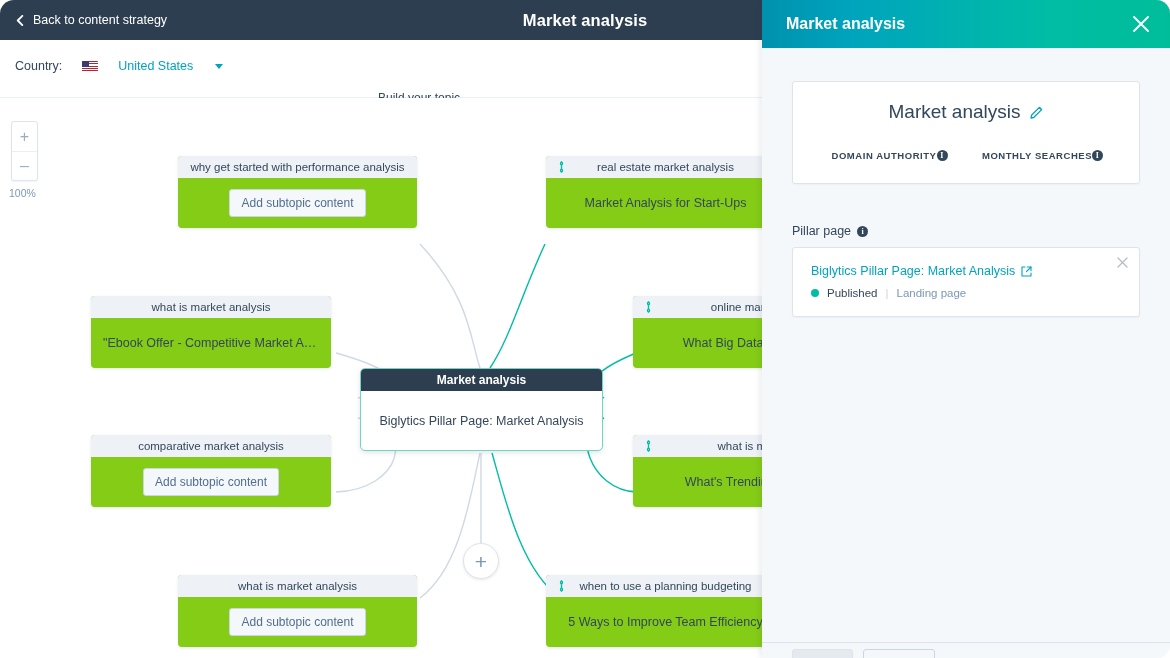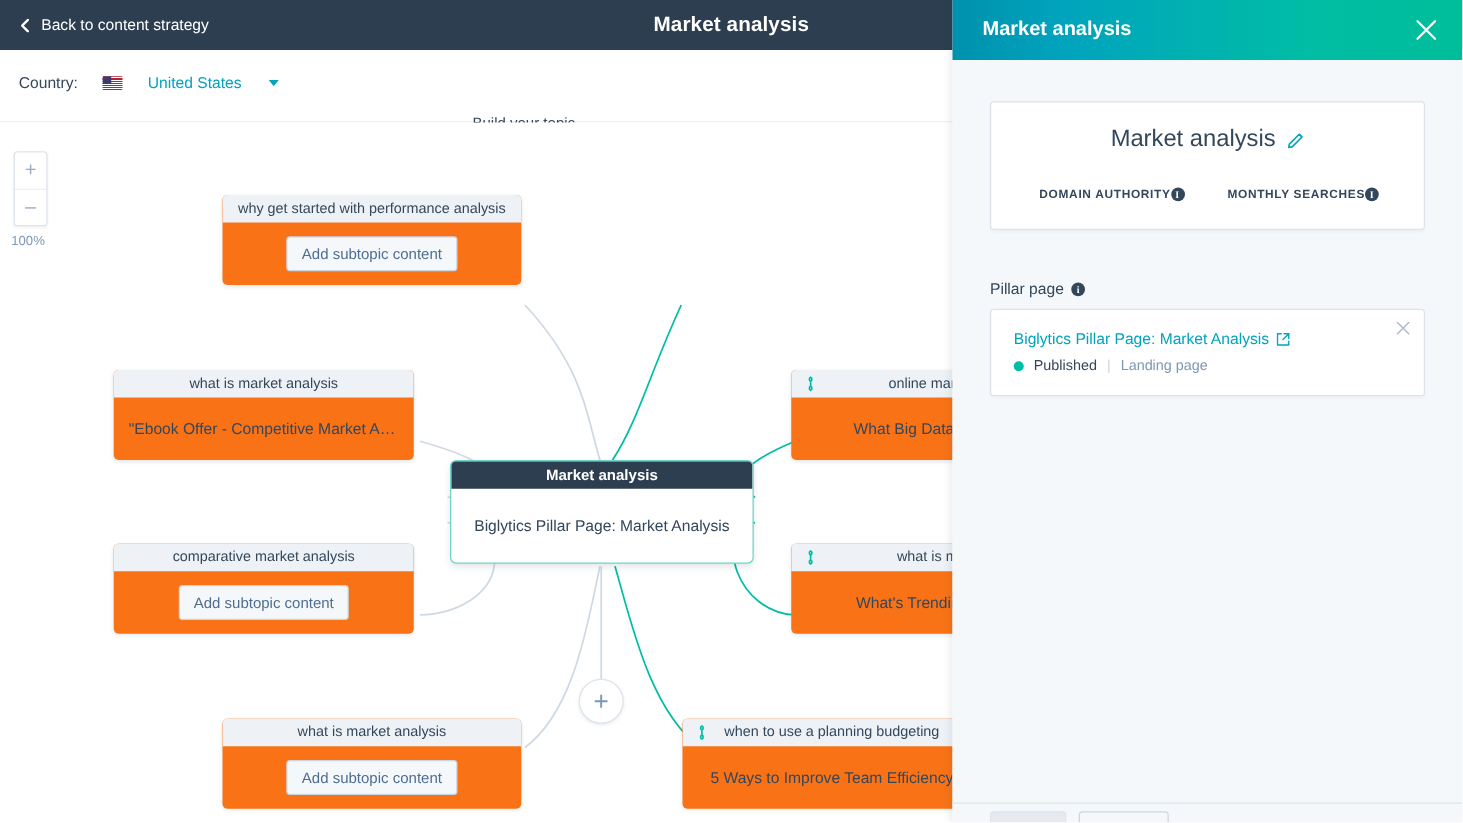--- a/index.html
+++ b/index.html
@@ -2,21 +2,21 @@
 <html><head>
 <meta charset="utf-8">
 <style>
   * { box-sizing: border-box; margin: 0; padding: 0; }
   html, body {
     width: 1170px; height: 658px;
     overflow: hidden;
     font-family: "Liberation Sans", sans-serif;
     background: #ffffff;
   }
-  .app { position: relative; width: 1170px; height: 658px; overflow: hidden; background:#fff; }
+  .app { position: relative; width: 1170px; height: 658px; overflow: hidden; background:#fff;border-radius:14px; }
 
   
   .topnav {
     position: absolute; top: 0; left: 0; width: 1170px; height: 40px;
     background: #2d3e50;
     display: flex; align-items: center;
   }
   .back-link {
     display: flex; align-items: center; gap: 7px;
     margin-left: 15px; color: #ffffff; font-size: 12.5px;
@@ -77,21 +77,21 @@
   }
   .zoom-btn {
     height: 29px; display:flex; align-items:center; justify-content:center;
     color:#99acc2; font-size: 16px; cursor:pointer; user-select:none;
   }
   .zoom-btn + .zoom-btn { border-top: 1px solid #eaeff4; }
   .zoom-pct { position:absolute; left:9px; top:89px; font-size:10.5px; color:#7c98b6; }
 
   
   .node {
-    position: absolute; background:#f97316;
+    position: absolute; background:#84cc16;
     border-radius: 4px;
     box-shadow: 0 1px 3px rgba(45,62,80,.12);
     overflow: hidden;
   }
   .node-head {
     background:#eef2f7; height: 22px;
     display:flex; align-items:center; justify-content:center;
     font-size: 11.5px; color:#33475b; position:relative;
     padding: 0 6px;
   }
@@ -265,20 +265,33 @@
 
     <div class="node" style="left:178px; top:58px; width:239px;">
       <div class="node-head">
         <span>why get started with performance analysis</span>
       </div>
       <div class="node-body">
         <button class="add-sub-btn">Add subtopic content</button>
       </div>
     </div>
 
+    <div class="node" style="left:546px; top:58px; width:239px;">
+      <div class="node-head">
+        <svg class="link-icon" viewBox="0 0 10 14">
+          <path d="M5 1.2 a2 2 0 0 1 0 3.6 a2 2 0 0 1 0 -3.6 z" fill="none" stroke="#00bda5" stroke-width="1.5"></path>
+          <path d="M5 9.2 a2 2 0 0 1 0 3.6 a2 2 0 0 1 0 -3.6 z" fill="none" stroke="#00bda5" stroke-width="1.5"></path>
+          <path d="M5 5 L5 9" stroke="#00bda5" stroke-width="1.5"></path>
+        </svg>
+        <span>real estate market analysis</span>
+      </div>
+      <div class="node-body">
+        <span class="node-ellipsis">Market Analysis for Start-Ups</span>
+      </div>
+    </div>
 
     <div class="node" style="left:91px; top:198px; width:240px;">
       <div class="node-head">
         <span>what is market analysis</span>
       </div>
       <div class="node-body">
         <span class="node-ellipsis">"Ebook Offer - Competitive Market Analys…</span>
       </div>
     </div>
 

